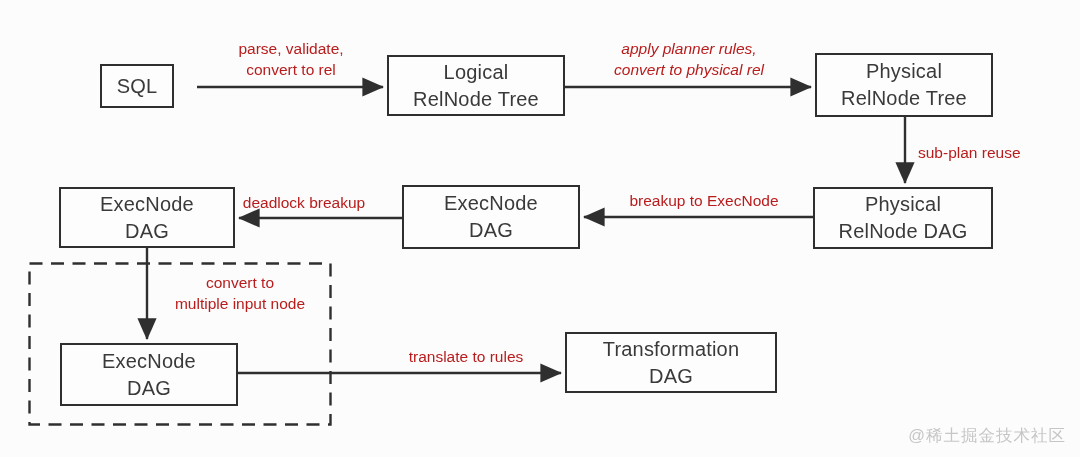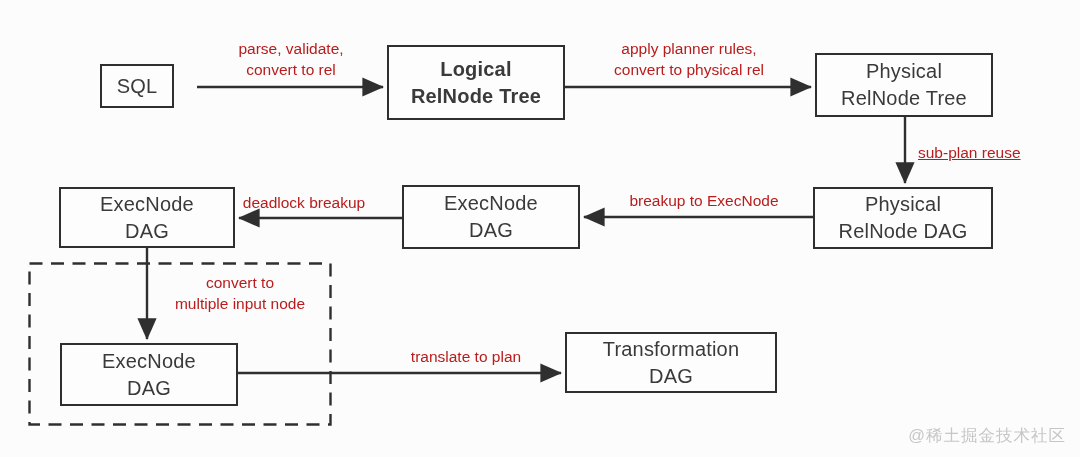--- a/index.html
+++ b/index.html
@@ -78,21 +78,21 @@
       <line x1="147" y1="248" x2="147" y2="339" marker-end="url(#ah)"></line>
       <line x1="238" y1="373" x2="561" y2="373" marker-end="url(#ah)"></line>
       <rect x="29.5" y="263.5" width="301" height="161" stroke-dasharray="13 8.5"></rect>
     </g>
   </svg>
 
   <div class="node" style="left:100px; top:64px;  width:74px;  height:44px;">
     <span>SQL</span>
   </div>
 
-  <div class="node" style="left:387px; top:45px;  width:178px; height:75px;font-weight:bold;">
+  <div class="node" style="left:387px; top:55px;  width:178px; height:61px;">
     <span>Logical
 RelNode Tree</span>
   </div>
 
   <div class="node" style="left:815px; top:53px;  width:178px; height:64px;">
     <span>Physical
 RelNode Tree</span>
   </div>
 
   <div class="node" style="left:813px; top:187px; width:180px; height:62px;">
@@ -116,29 +116,29 @@
   </div>
 
   <div class="node" style="left:565px; top:332px; width:212px; height:61px;">
     <span>Transformation
 DAG</span>
   </div>
 
   <div class="edge-label centered" style="left:291px; top:38px;">parse, validate,
 convert to rel</div>
 
-  <div class="edge-label centered" style="left:689px; top:38px;">apply planner rules,
+  <div class="edge-label centered" style="left:689px; top:38px;font-style:italic;">apply planner rules,
 convert to physical rel</div>
 
-  <div class="edge-label" style="left:918px; top:142px;text-decoration:underline;">sub-plan reuse</div>
+  <div class="edge-label" style="left:918px; top:142px;">sub-plan reuse</div>
 
   <div class="edge-label centered" style="left:704px; top:190px;">breakup to ExecNode</div>
 
   <div class="edge-label centered" style="left:304px; top:192px;text-align:right;">deadlock breakup</div>
 
   <div class="edge-label centered" style="left:240px; top:272px;">convert to
 multiple input node</div>
 
-  <div class="edge-label centered" style="left:466px; top:346px;">translate to plan</div>
+  <div class="edge-label centered" style="left:466px; top:346px;">translate to rules</div>
 
   <div class="watermark">@稀土掘金技术社区</div>
 
 </div>
 
 </body></html>

